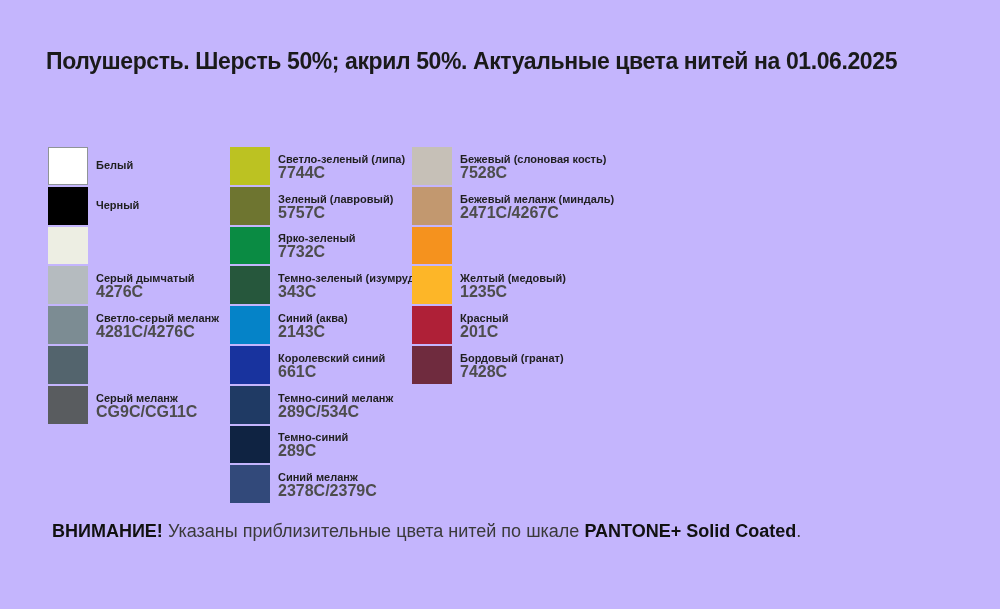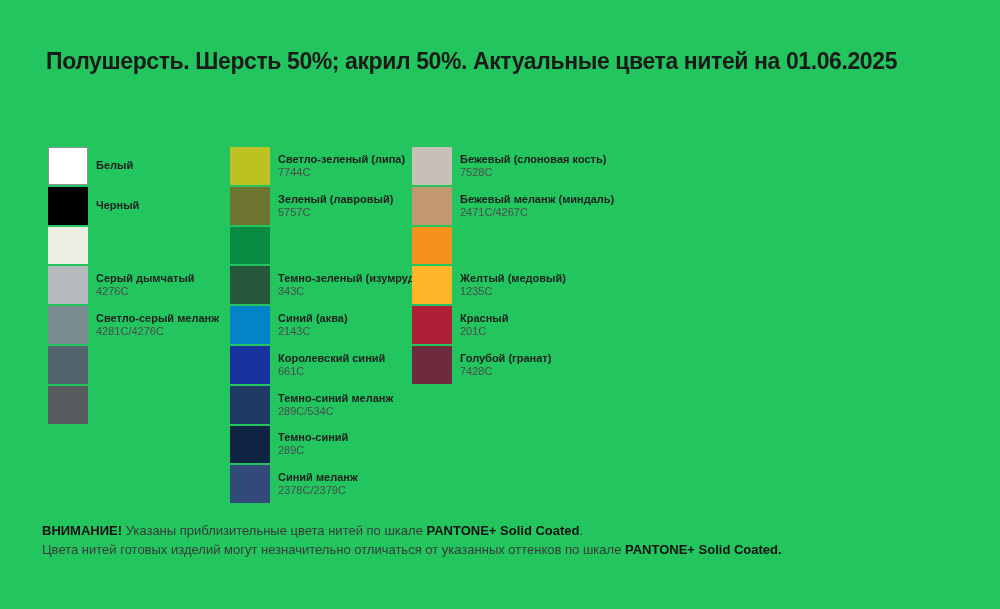--- a/index.html
+++ b/index.html
@@ -5,21 +5,21 @@
   html, body {
     margin: 0;
     padding: 0;
     background: #ffffff;
     font-family: "Liberation Sans", sans-serif;
   }
   .page {
     position: relative;
     width: 1000px;
     height: 609px;
-    background: #22c55e;
+    background: #c4b5fd;
     overflow: hidden;
   }
   .title {
     position: absolute;
     left: 46px;
     top: 48px;
     margin: 0;
     font-size: 23px;
     font-weight: bold;
     letter-spacing: -0.4px;
@@ -56,29 +56,29 @@
     justify-content: center;
     line-height: 13px;
     white-space: nowrap;
   }
   .name {
     font-size: 11px;
     font-weight: bold;
     color: #1f1f1f;
   }
   .code {
-    font-size: 11px;
-    font-weight: normal;
+    font-size: 16px;
+    font-weight: bold;
     color: #4d4d4d;
   }
   .footer {
     position: absolute;
-    left: 42px;
+    left: 52px;
     top: 522px;
-    font-size: 13px;
+    font-size: 18px;
     line-height: 18.5px;
     color: #3a3a3a;
   }
   .footer p { margin: 0; }
   .footer .b { font-weight: bold; color: #111111; }
 </style>
 </head>
 <body>
 
 <div class="page">
@@ -112,39 +112,47 @@
           <div class="label">
             <div class="name">Светло-серый меланж</div>
             <div class="code">4281C/4276C</div>
           </div>
         </div>
         <div class="row">
           <div class="swatch" style="background: rgb(83, 100, 109);"></div>
         </div>
         <div class="row">
           <div class="swatch" style="background: rgb(89, 92, 95);"></div>
+          <div class="label">
+            <div class="name">Серый меланж</div>
+            <div class="code">CG9C/CG11C</div>
+          </div>
         </div>
       </div>
       <div class="col">
         <div class="row">
           <div class="swatch" style="background: rgb(188, 194, 34);"></div>
           <div class="label">
             <div class="name">Светло-зеленый (липа)</div>
             <div class="code">7744C</div>
           </div>
         </div>
         <div class="row">
           <div class="swatch" style="background: rgb(110, 117, 48);"></div>
           <div class="label">
             <div class="name">Зеленый (лавровый)</div>
             <div class="code">5757C</div>
           </div>
         </div>
         <div class="row">
           <div class="swatch" style="background: rgb(10, 139, 67);"></div>
+          <div class="label">
+            <div class="name">Ярко-зеленый</div>
+            <div class="code">7732C</div>
+          </div>
         </div>
         <div class="row">
           <div class="swatch" style="background: rgb(38, 87, 60);"></div>
           <div class="label">
             <div class="name">Темно-зеленый (изумруд)</div>
             <div class="code">343C</div>
           </div>
         </div>
         <div class="row">
           <div class="swatch" style="background: rgb(5, 131, 200);"></div>
@@ -210,23 +218,22 @@
         <div class="row">
           <div class="swatch" style="background: rgb(175, 32, 55);"></div>
           <div class="label">
             <div class="name">Красный</div>
             <div class="code">201C</div>
           </div>
         </div>
         <div class="row">
           <div class="swatch" style="background: rgb(111, 43, 62);"></div>
           <div class="label">
-            <div class="name">Голубой (гранат)</div>
+            <div class="name">Бордовый (гранат)</div>
             <div class="code">7428C</div>
           </div>
         </div>
       </div>
     </div>
   <div class="footer">
     <p><span class="b">ВНИМАНИЕ!</span><span> Указаны приблизительные цвета нитей по шкале </span><span class="b">PANTONE+ Solid Coated</span><span>.</span></p>
-    <p><span>Цвета нитей готовых изделий могут незначительно отличаться от указанных оттенков по шкале </span><span class="b">PANTONE+ Solid Coated.</span></p>
   </div>
 </div>
 
 </body></html>

